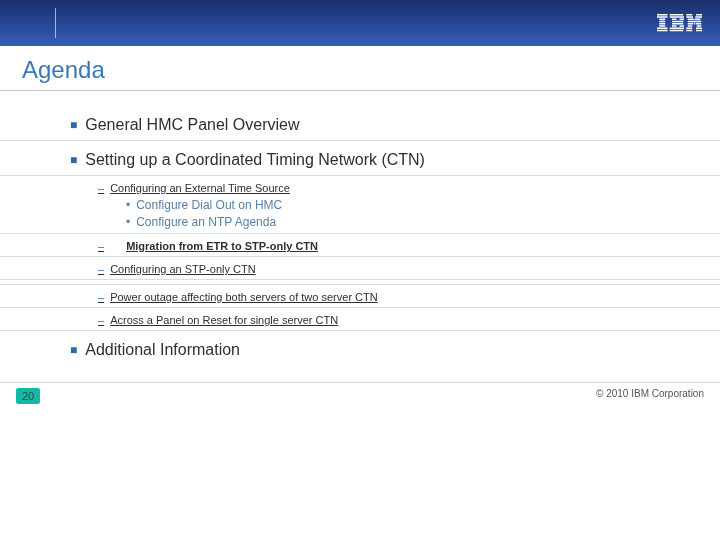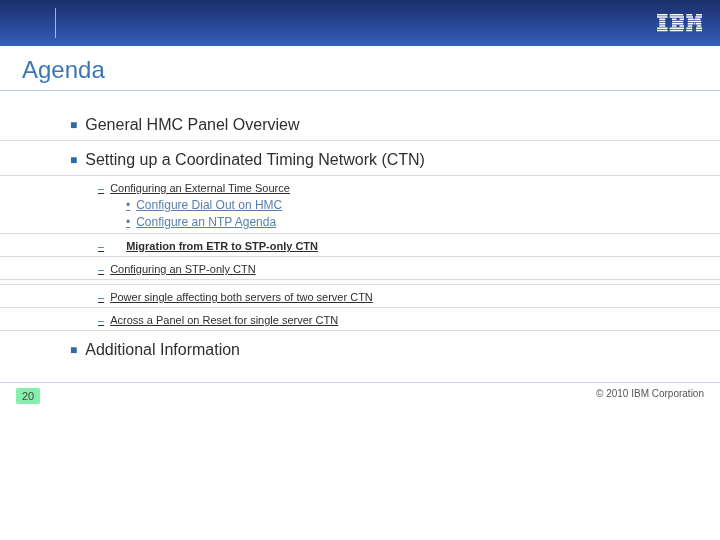--- a/index.html
+++ b/index.html
@@ -10,27 +10,27 @@
   .ibm-logo { display: flex; align-items: center; gap: 1px; }
   .ibm-logo svg { height: 18px; width: auto; }
   .title { position: absolute; top: 56px; left: 22px; font-size: 24px; color: #3b77b7; font-weight: 400; }
   .rule { position: absolute; left: 0; right: 0; height: 1px; background: #b9c7d6; }
   .rule.r1 { top: 90px; }
   .content { position: absolute; top: 106px; left: 70px; right: 38px; }
   .lvl1 { color: #2f2f2f; font-size: 16px; margin: 10px 0 6px; }
   .lvl1 .sq { color: #2e6aa8; margin-right: 8px; font-size: 12px; vertical-align: 1px; }
   .lvl2 { color: #2f2f2f; font-size: 11px; margin: 6px 0 4px 28px; text-decoration: underline; }
   .lvl2 .dash { color: #2e6aa8; margin-right: 6px; }
-  .lvl3 { color: #5a7fa8; font-size: 12px; margin: 3px 0 2px 56px; text-decoration: underline; }
+  .lvl3 { color: #5a7fa8; font-size: 12px; margin: 3px 0 2px 56px; }
   .lvl3 .dot { margin-right: 6px; }
   .bold { font-weight: 700; padding-left: 16px; }
   .sep { height: 1px; background: #d6dde6; margin: 4px 0 4px -70px; width: 720px; }
   .footer { position: absolute; bottom: 8px; left: 0; right: 0; display: flex; justify-content: space-between; padding: 0 16px; font-size: 10px; color: #555; }
   .footer::before { content: ""; position: absolute; top: -6px; left: 0; right: 0; height: 1px; background: #cfd8e4; }
-  .pagenum { background: #86efac; padding: 2px 6px; border-radius: 2px; color: #444; font-size: 11px; }
+  .pagenum { background: #14b8a6; padding: 2px 6px; border-radius: 2px; color: #444; font-size: 11px; }
   .side-rule { position: absolute; left: 48px; top: 500px; bottom: 8px; width: 1px; background: #cfd8e4; }
 </style>
 </head>
 <body>
 
 <div class="slide">
   <div class="topbar">
     <span class="ibm-logo">
       <svg viewBox="0 0 60 24" xmlns="http://www.w3.org/2000/svg">
         <g fill="#ffffff">
@@ -83,21 +83,21 @@
     <div class="sep"></div>
     <div class="lvl2"><span class="dash">–</span><span>Configuring an External Time Source</span></div>
     <div class="lvl3"><span class="dot">•</span><span>Configure Dial Out on HMC</span></div>
     <div class="lvl3"><span class="dot">•</span><span>Configure an NTP Agenda</span></div>
     <div class="sep"></div>
     <div class="lvl2"><span class="dash">–</span><span class="bold">Migration from ETR to STP-only CTN</span></div>
     <div class="sep"></div>
     <div class="lvl2"><span class="dash">–</span><span>Configuring an STP-only CTN</span></div>
     <div class="sep"></div>
     <div class="sep"></div>
-    <div class="lvl2"><span class="dash">–</span><span>Power single affecting both servers of two server CTN</span></div>
+    <div class="lvl2"><span class="dash">–</span><span>Power outage affecting both servers of two server CTN</span></div>
     <div class="sep"></div>
     <div class="lvl2"><span class="dash">–</span><span>Across a Panel on Reset for single server CTN</span></div>
     <div class="sep"></div>
     <div class="lvl1"><span class="sq">■</span><span>Additional Information</span></div>
   </div>
 
   <div class="side-rule"></div>
   <div class="footer">
     <span class="pagenum">20</span>
     <span>© 2010 IBM Corporation</span>

